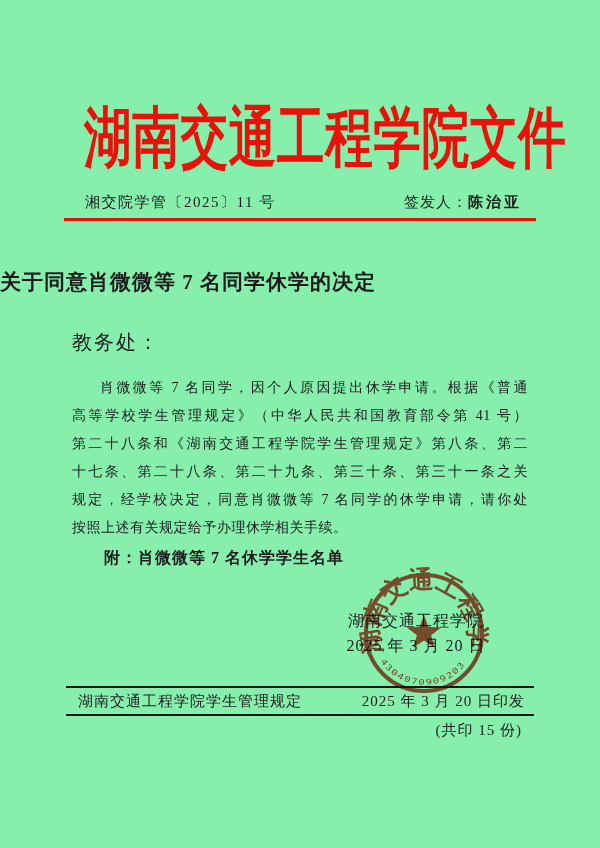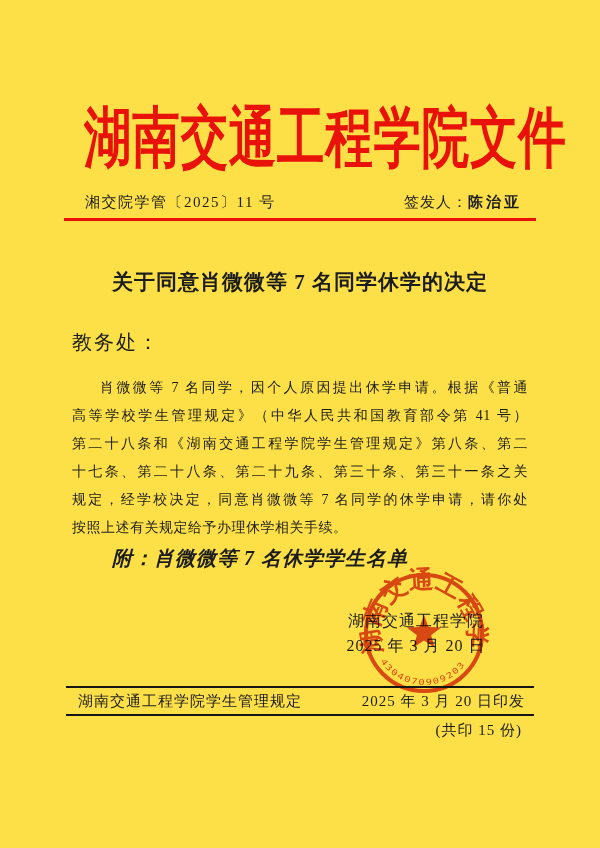--- a/index.html
+++ b/index.html
@@ -7,21 +7,21 @@
     --seal-red:#d7432f;
     --ink:#1c1c1c;
   }
   *{margin:0;padding:0;box-sizing:border-box;}
   html,body{background:#ffffff;}
   body{
     width:600px;height:848px;position:relative;overflow:hidden;
     font-family:"Liberation Serif","DejaVu Serif",serif;
     color:var(--ink);
   }
-  .page{position:absolute;inset:0;background:#fde047;}
+  .page{position:absolute;inset:0;background:#86efac;}
 
   
   .red-title{
     padding-top:98px;height:178px;
     text-align:center;white-space:nowrap;
     font-size:66px;line-height:80px;font-weight:bold;
     color:var(--red);
     transform:scaleX(.72);transform-origin:50% 0;
     letter-spacing:1px;
   }
@@ -30,33 +30,33 @@
     display:flex;justify-content:space-between;align-items:center;
     font-size:15px;line-height:21px;
   }
   .docnum{letter-spacing:1.5px;}
   .issuer-label{letter-spacing:1px;}
   .issuer-name{font-weight:bold;letter-spacing:3px;}
   .red-rule{margin:5px 64px 0 64px;height:3px;background:var(--red);}
 
   
   .doc-title{
-    margin-top:46px;text-align:center;
+    margin-top:46px;text-align:left;
     font-size:21px;line-height:30px;font-weight:bold;letter-spacing:1px;
   }
 
   
   .salutation{margin:34px 72px 0 72px;font-size:20px;line-height:22px;letter-spacing:2px;}
   .body-para{margin:21px 72px 0 72px;font-size:14px;}
   .bline{line-height:28px;letter-spacing:.5px;}
   .jline{text-align:justify;text-align-last:justify;}
   .indent{text-indent:2em;}
   .attachment{
     margin:4px 72px 0 72px;text-indent:2em;
-    font-size:20px;line-height:24px;font-weight:bold;font-style:italic;letter-spacing:1px;
+    font-size:16px;line-height:24px;font-weight:bold;letter-spacing:1px;
   }
 
   
   .sig-block{
     position:absolute;left:336px;top:608px;width:160px;
     text-align:center;font-size:16px;line-height:25px;letter-spacing:1px;
   }
   .seal{
     position:absolute;left:358px;top:567px;width:132px;height:132px;
     mix-blend-mode:multiply;opacity:.92;

